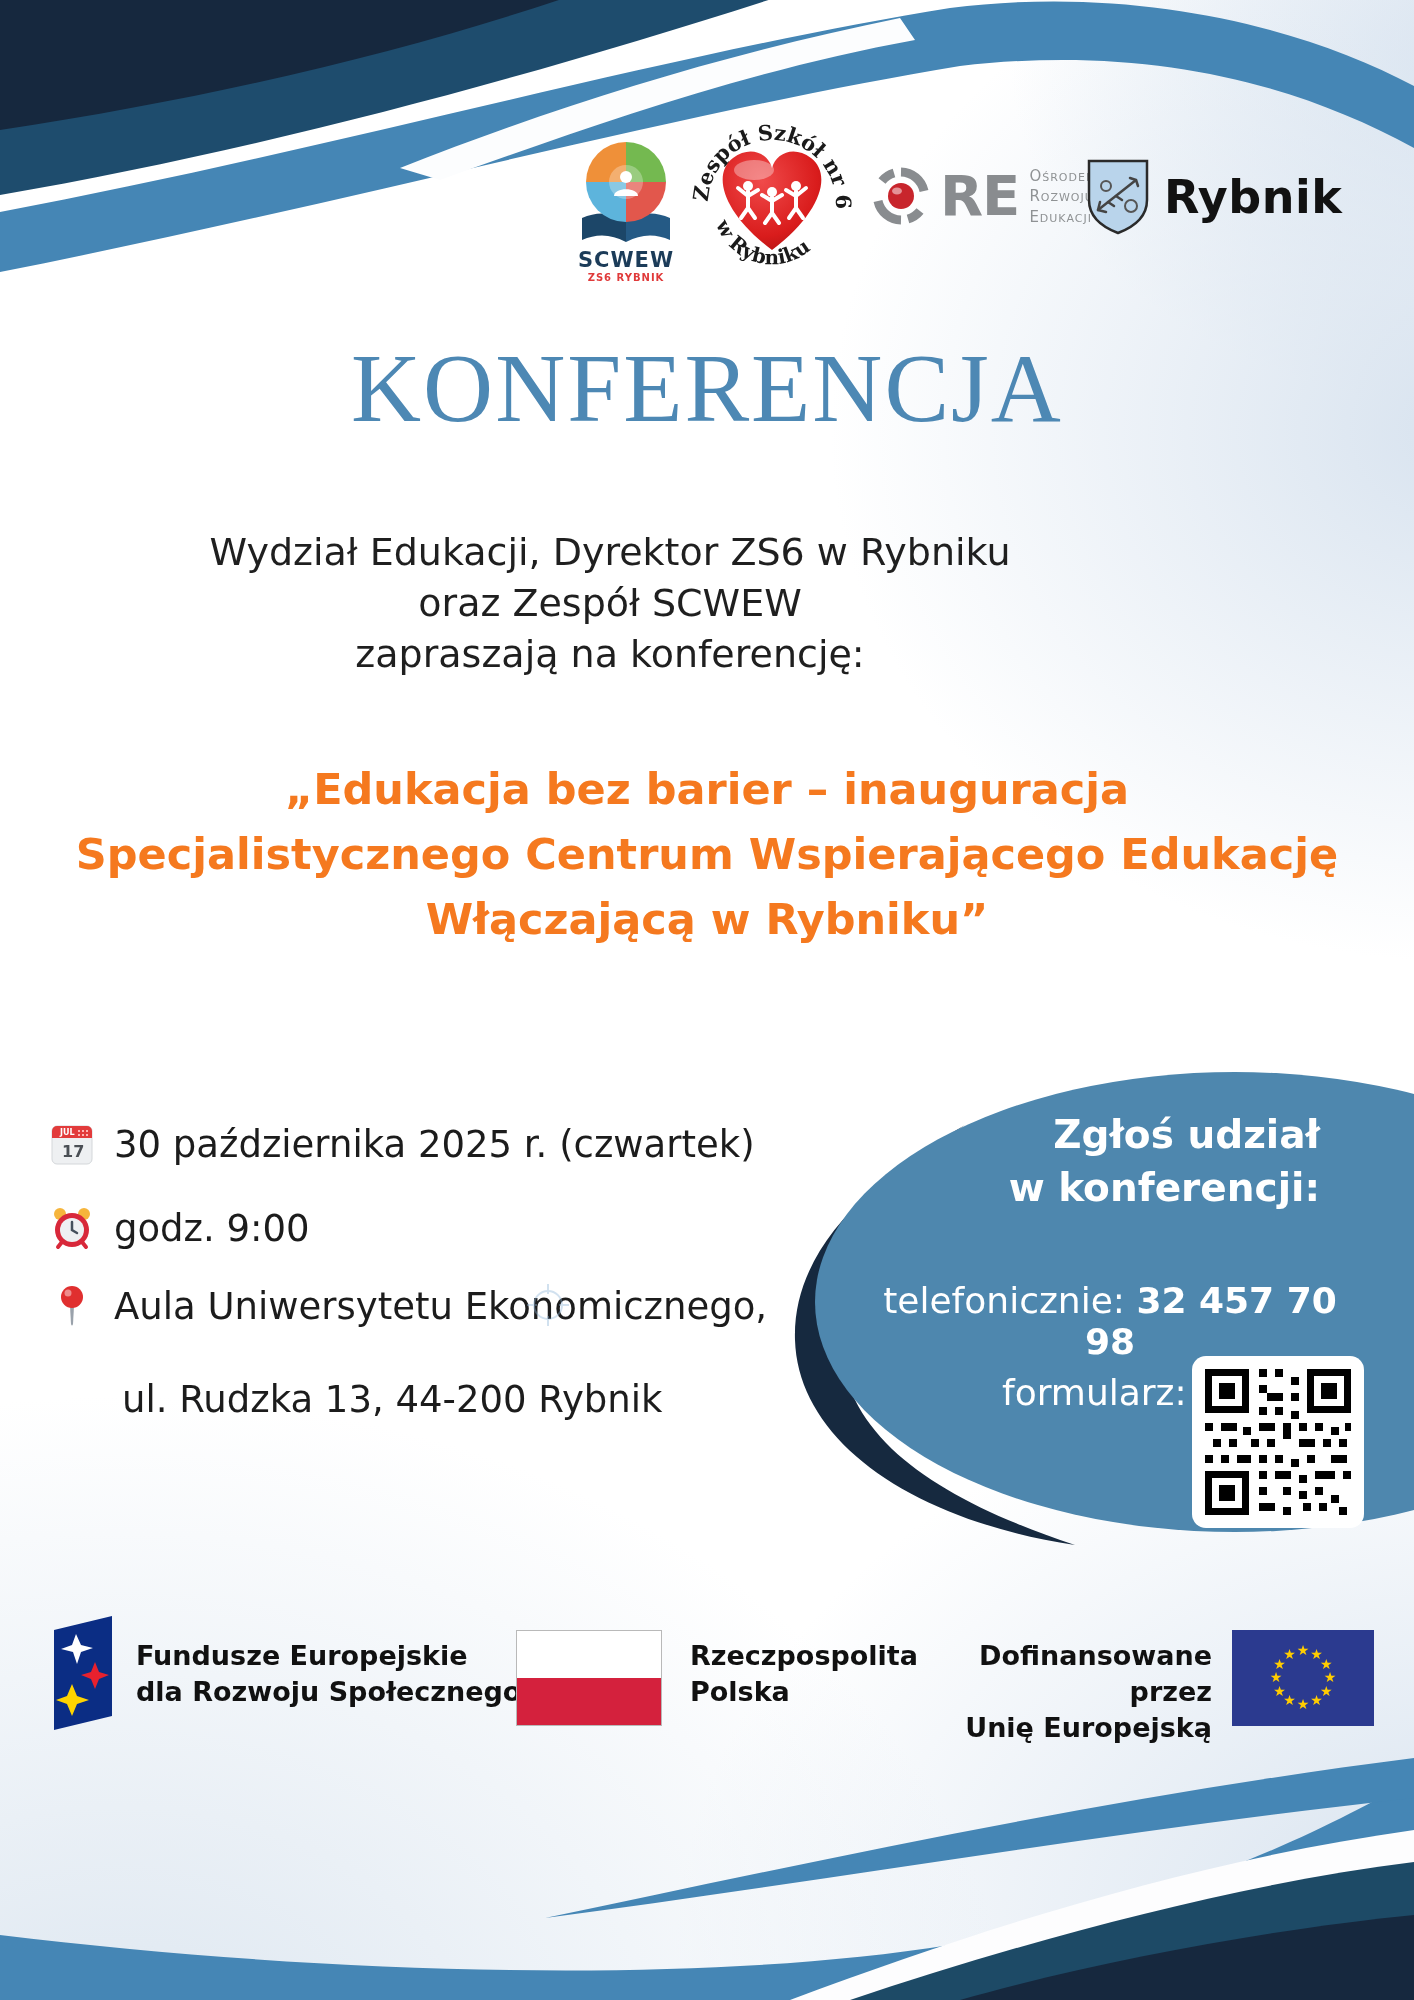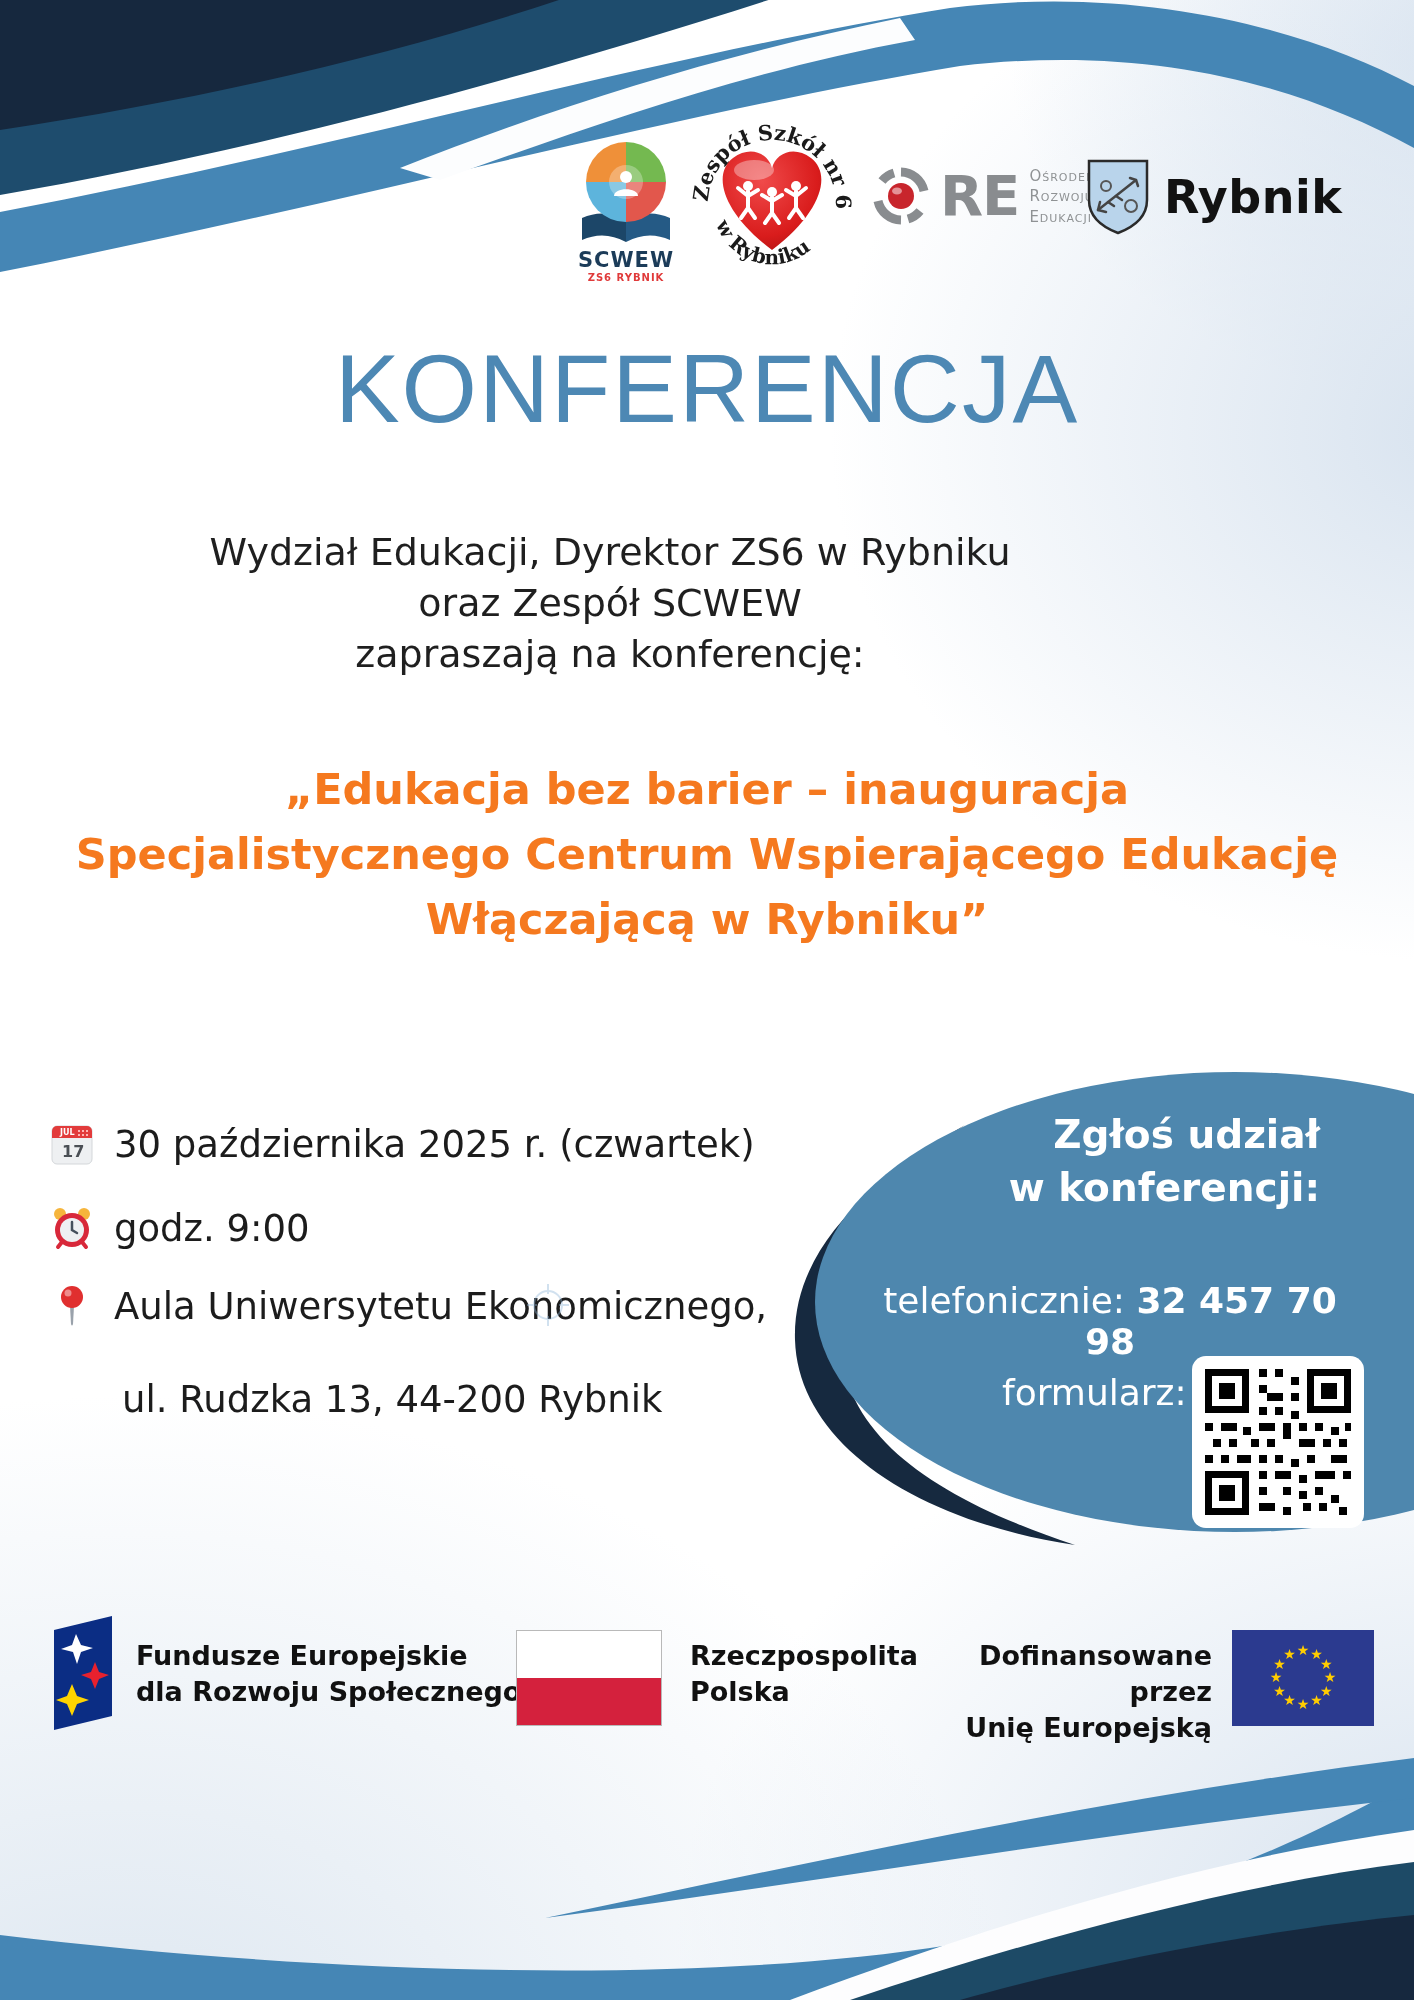--- a/index.html
+++ b/index.html
@@ -26,21 +26,21 @@
   .scwew-sub{font-size:10px;font-weight:700;color:#e03a3a;letter-spacing:1px;}
   .logo-zs6{left:688px;top:116px;}
   .logo-ore{left:872px;top:166px;display:flex;align-items:center;gap:10px;}
   .ore-word{font-size:56px;font-weight:700;color:#898c8f;letter-spacing:-1px;line-height:1;}
   .ore-desc{font-variant:small-caps;font-size:15px;line-height:1.35;color:#8f9294;letter-spacing:1px;}
   .logo-rybnik{left:1086px;top:158px;display:flex;align-items:center;gap:14px;}
   .rybnik-name{font-size:46px;font-weight:800;color:#121212;letter-spacing:.5px;}
 
   
   .title{left:0;top:338px;width:1414px;text-align:center;
-    font-family:Liberation Sans, sans-serif;font-size:97px;line-height:1.05;
+    font-family:Liberation Serif, serif;font-size:97px;line-height:1.05;
     letter-spacing:2px;}
   .intro{left:0;top:527px;width:1220px;text-align:center;font-size:38px;line-height:51px;color:#1f1f1f;}
   .event-title{left:0;top:757px;width:1414px;text-align:center;font-size:43px;font-weight:700;line-height:65px;}
 
   
   .info-row{left:50px;display:flex;align-items:center;gap:20px;font-size:37px;color:#1c1c1c;}
   .row-date{top:1122px;} .row-time{top:1206px;} .row-venue{top:1284px;}
   .row-address{top:1366px;left:122px;margin-top:12px;}
 
   

